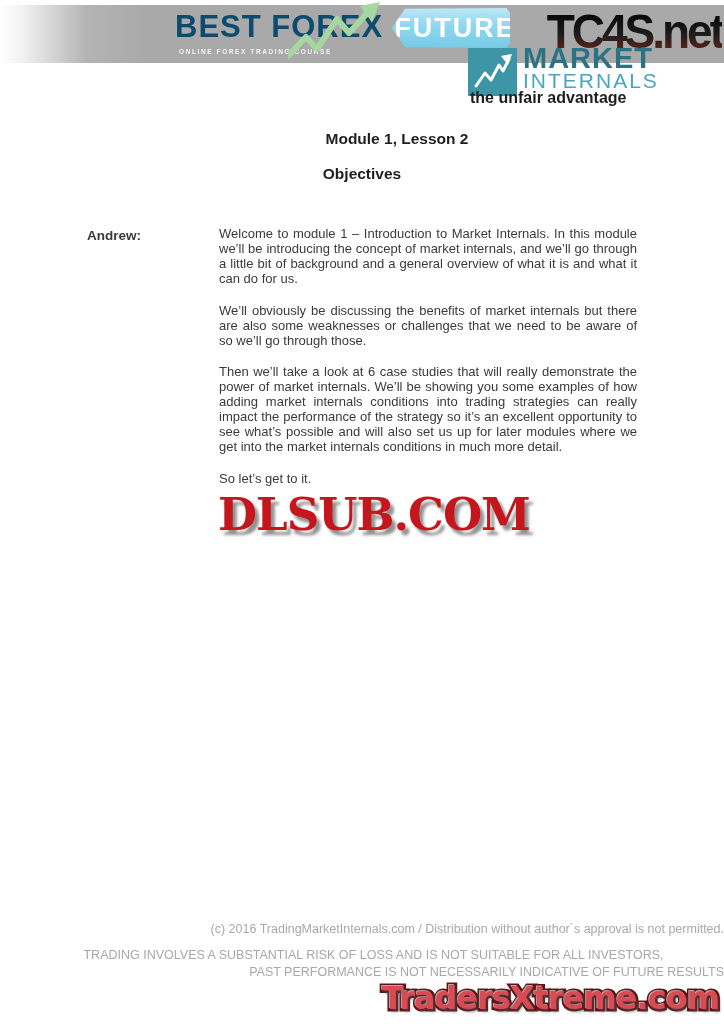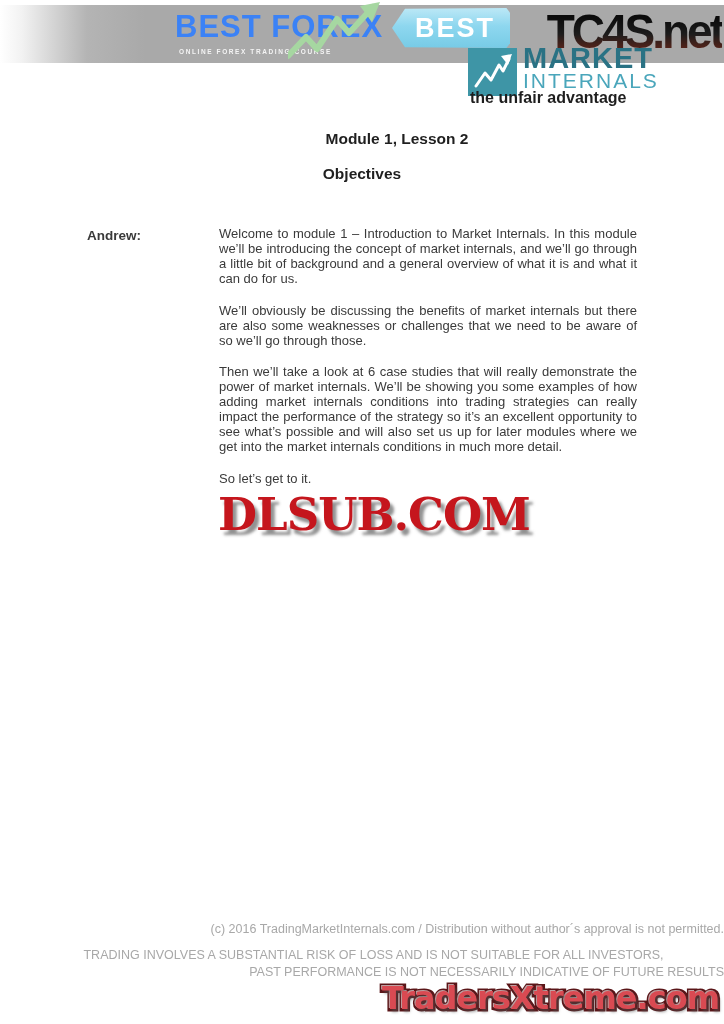--- a/index.html
+++ b/index.html
@@ -26,21 +26,21 @@
     overflow:hidden;
     font-family:"Liberation Sans", sans-serif;
   }
   
   .banner{
     position:absolute;left:0;top:5px;width:724px;height:58px;
     background:linear-gradient(to right,#ffffff 0%,#f2f2f2 3%,#b4b4b4 12%,var(--band-gray) 20%,var(--band-gray) 100%);
   }
   .bf-brand{
     position:absolute;left:175px;top:9px;
-    font-size:31px;font-weight:bold;color:#3b82f6;letter-spacing:1px;
+    font-size:31px;font-weight:bold;color:#0c4a6e;letter-spacing:1px;
     white-space:nowrap;
   }
   .bf-tagline{
     position:absolute;left:179px;top:48px;
     font-size:6.5px;font-weight:bold;color:#f4f4f4;letter-spacing:1.6px;
     white-space:nowrap;
   }
   .bf-zigzag{position:absolute;left:288px;top:2px;}
   .store-badge{
     position:absolute;left:392px;top:8px;width:118px;height:40px;
@@ -149,21 +149,21 @@
 
   <div class="bf-brand">BEST FOREX</div>
   <div class="bf-tagline">ONLINE FOREX TRADING COURSE</div>
 
   <svg class="bf-zigzag" width="112" height="60" viewBox="0 0 112 60">
     <polyline points="0,54 18,35 29,47 49,17 61,31 85,5" fill="none" stroke="#a6d7a1" stroke-width="6" stroke-linecap="round" stroke-linejoin="round"></polyline>
     <polygon points="92,0 72,4 84,20" fill="#a6d7a1"></polygon>
   </svg>
 
   <div class="store-badge">
-    <span>BEST</span>
+    <span>FUTURE</span>
   </div>
 
   <div class="tc4s">TC4S.net</div>
 
   <div class="mi-icon">
     <svg width="49" height="48" viewBox="0 0 49 48">
       <polyline points="8,38 17,25 23,32 31,17 35,23 41,11" fill="none" stroke="#ffffff" stroke-width="3" stroke-linecap="round" stroke-linejoin="round"></polyline>
       <polygon points="44,6 33,8 40,17" fill="#ffffff"></polygon>
     </svg>
   </div>

